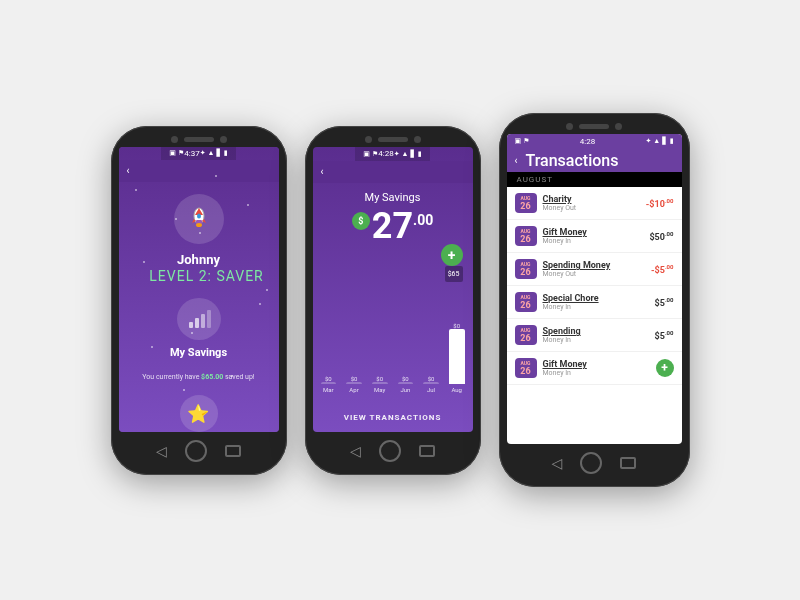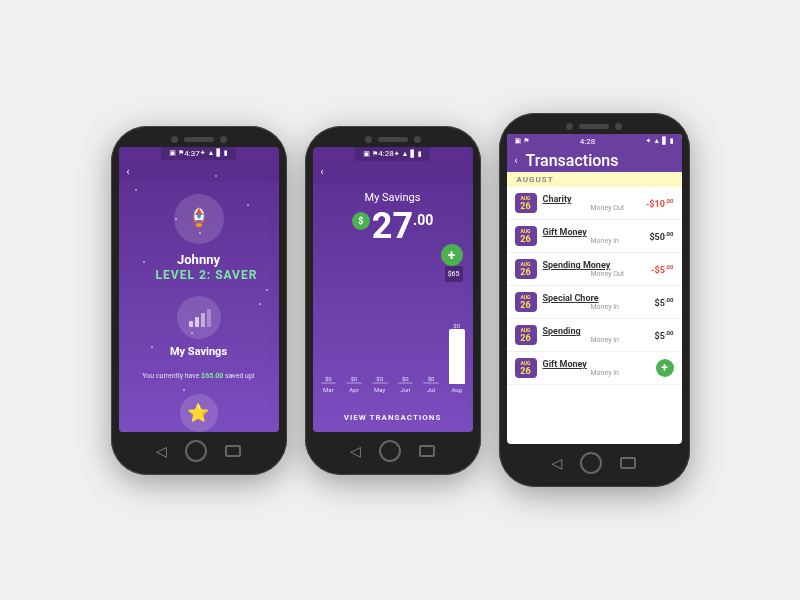--- a/index.html
+++ b/index.html
@@ -134,22 +134,22 @@
       border-radius: 50%;
     }
     .phone1-name {
       color: white;
       font-size: 13px;
       font-weight: bold;
       margin-top: 2px;
     }
     .phone1-level {
       color: #7ee8a2;
-      font-size: 12px;
-      font-weight: bold;
+      font-size: 14px;
+      font-weight: normal;
       letter-spacing: 1px;
       margin-top: 1px;
       padding-left: 16px;
     }
     .savings-icon {
       margin-top: 14px;
       width: 44px;
       height: 44px;
       background: rgba(255,255,255,0.15);
       border-radius: 50%;
@@ -336,41 +336,41 @@
       align-items: center;
       height: 24px;
       gap: 4px;
     }
     .transactions-title {
       color: white;
       font-size: 16px;
       font-weight: 500;
     }
     .section-label {
-      background: #fef9c3;
+      background: #000000;
       padding: 3px 10px;
       font-size: 8px;
       color: #888;
-      font-weight: bold;
+      font-weight: normal;
       letter-spacing: 1px;
     }
     .transaction-list {
       flex: 1;
       overflow: hidden;
     }
     .transaction-item {
       display: flex;
       align-items: center;
       padding: 6px 8px;
       border-bottom: 1px solid #f0f0f0;
       gap: 6px;
     }
     .tx-date-badge {
       background: #6b3fa0;
-      color: #fde047;
+      color: #fca5a5;
       border-radius: 4px;
       width: 22px;
       min-width: 22px;
       text-align: center;
       padding: 2px 1px;
     }
     .tx-month {
       font-size: 5px;
       font-weight: bold;
       text-transform: uppercase;
@@ -384,21 +384,20 @@
     }
     .tx-name {
       font-size: 9px;
       font-weight: bold;
       color: #333;
       text-decoration: underline;
     }
     .tx-type {
       font-size: 7px;
       color: #999;
-      margin-left: 48px;
     }
     .tx-amount {
       font-size: 9px;
       font-weight: bold;
       text-align: right;
     }
     .tx-amount sup {
       font-size: 6px;
     }
     .amount-negative { color: #e74c3c; }

